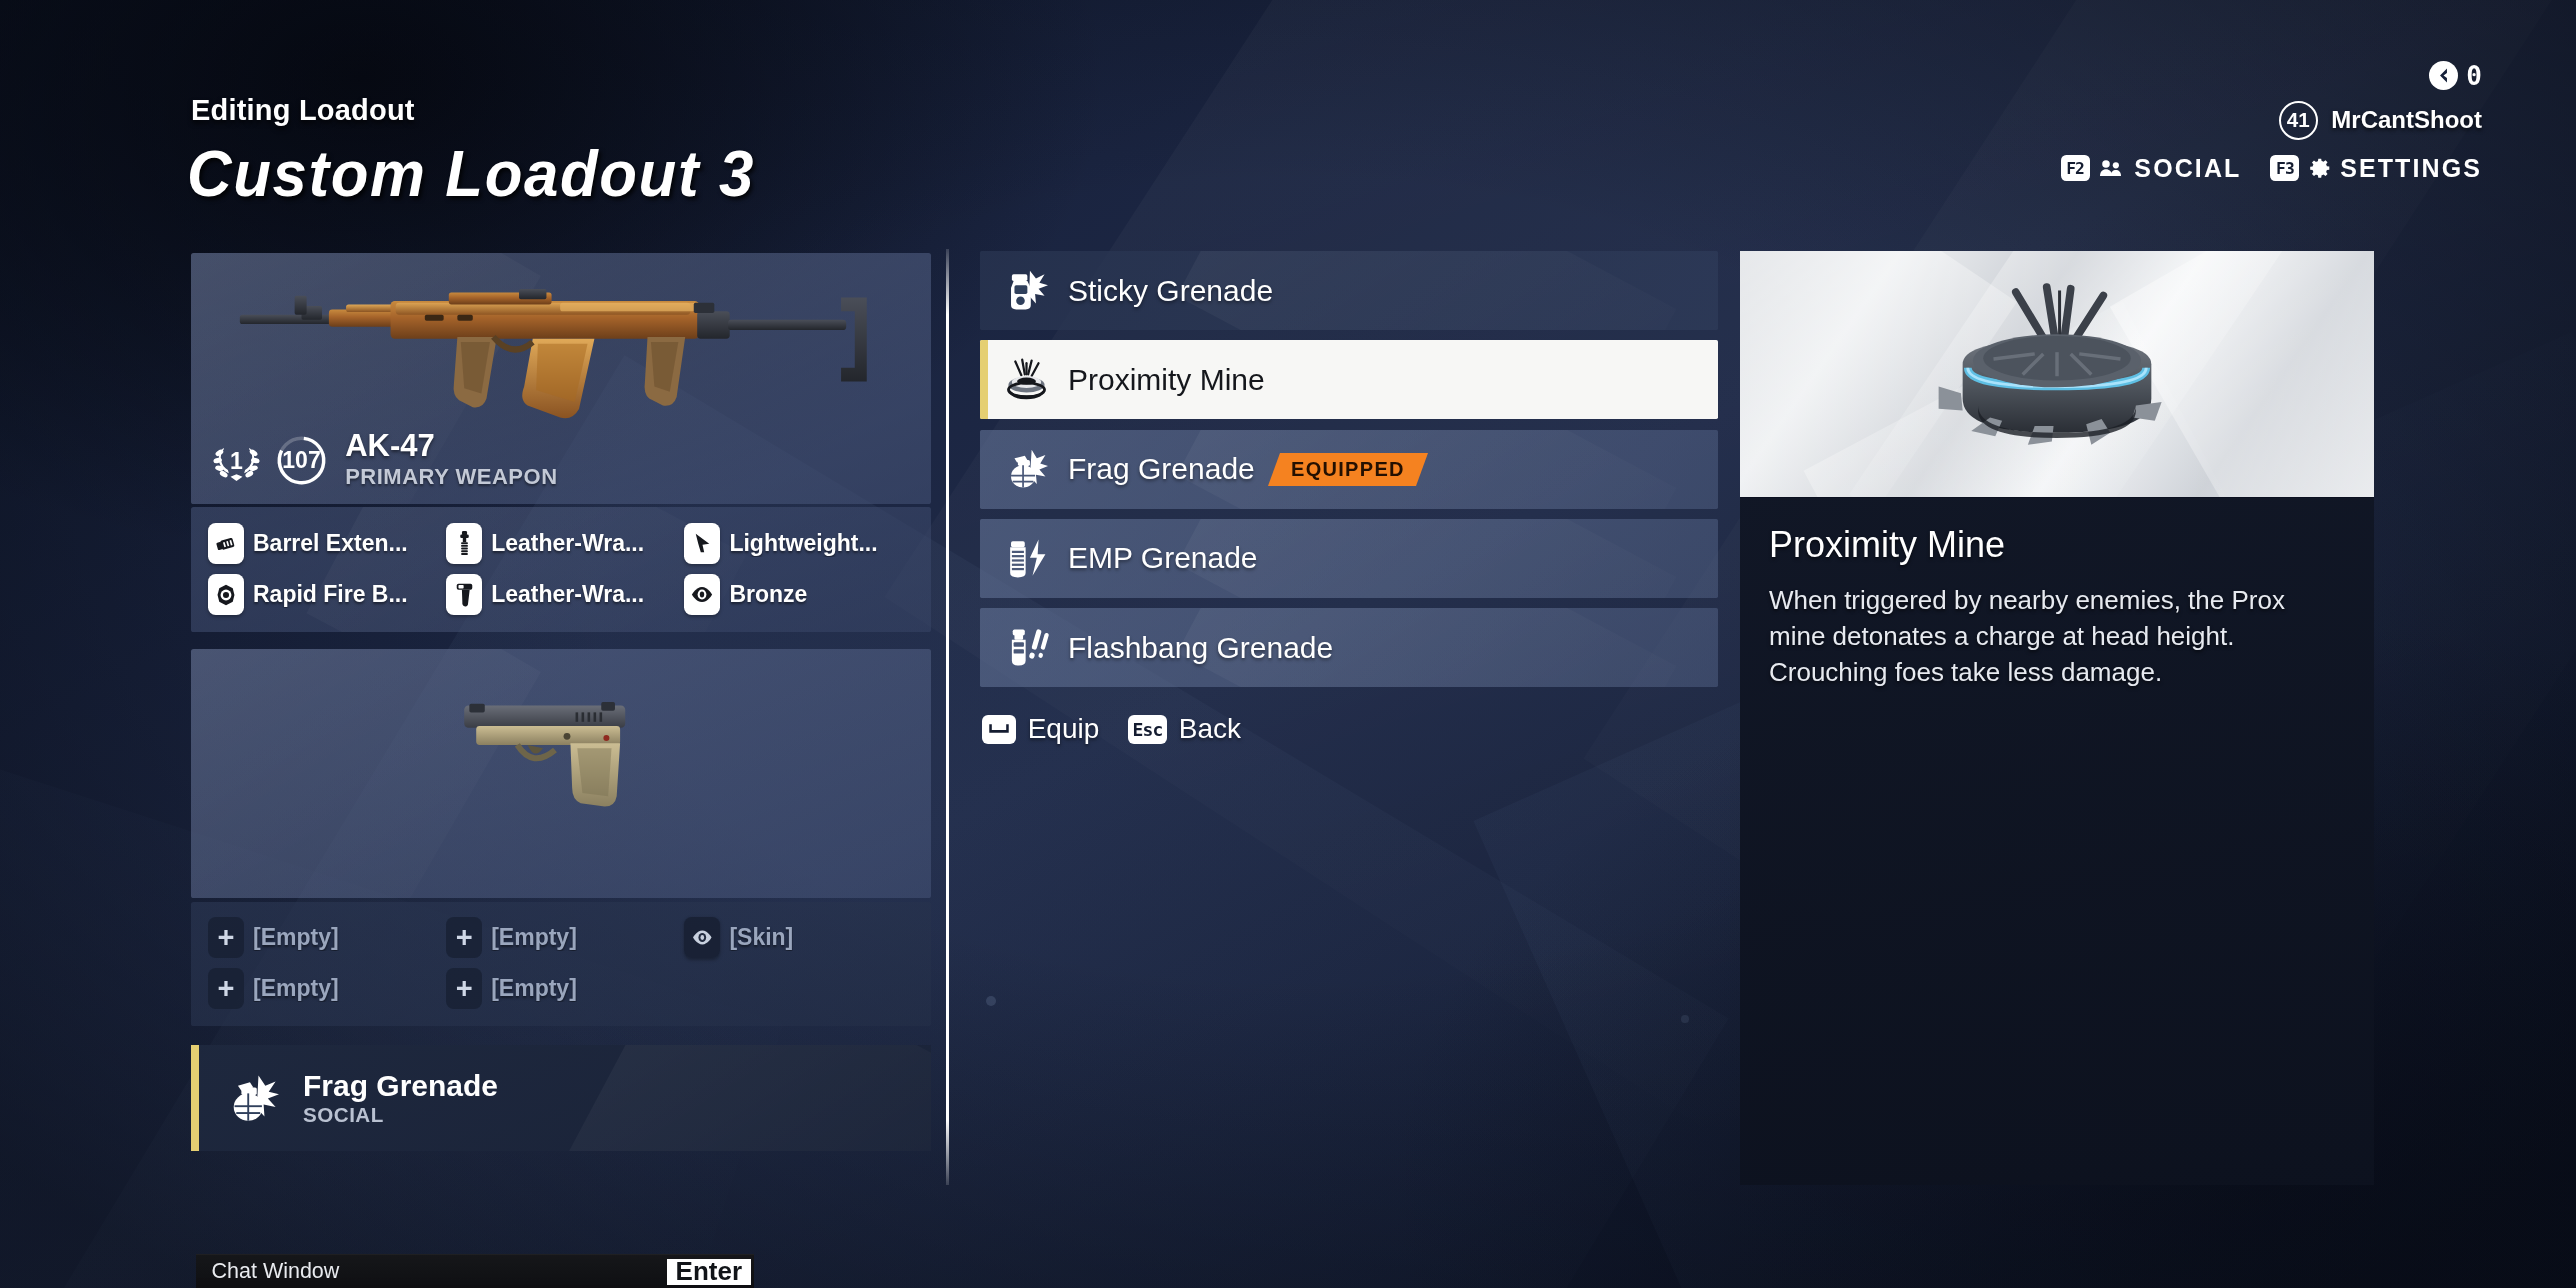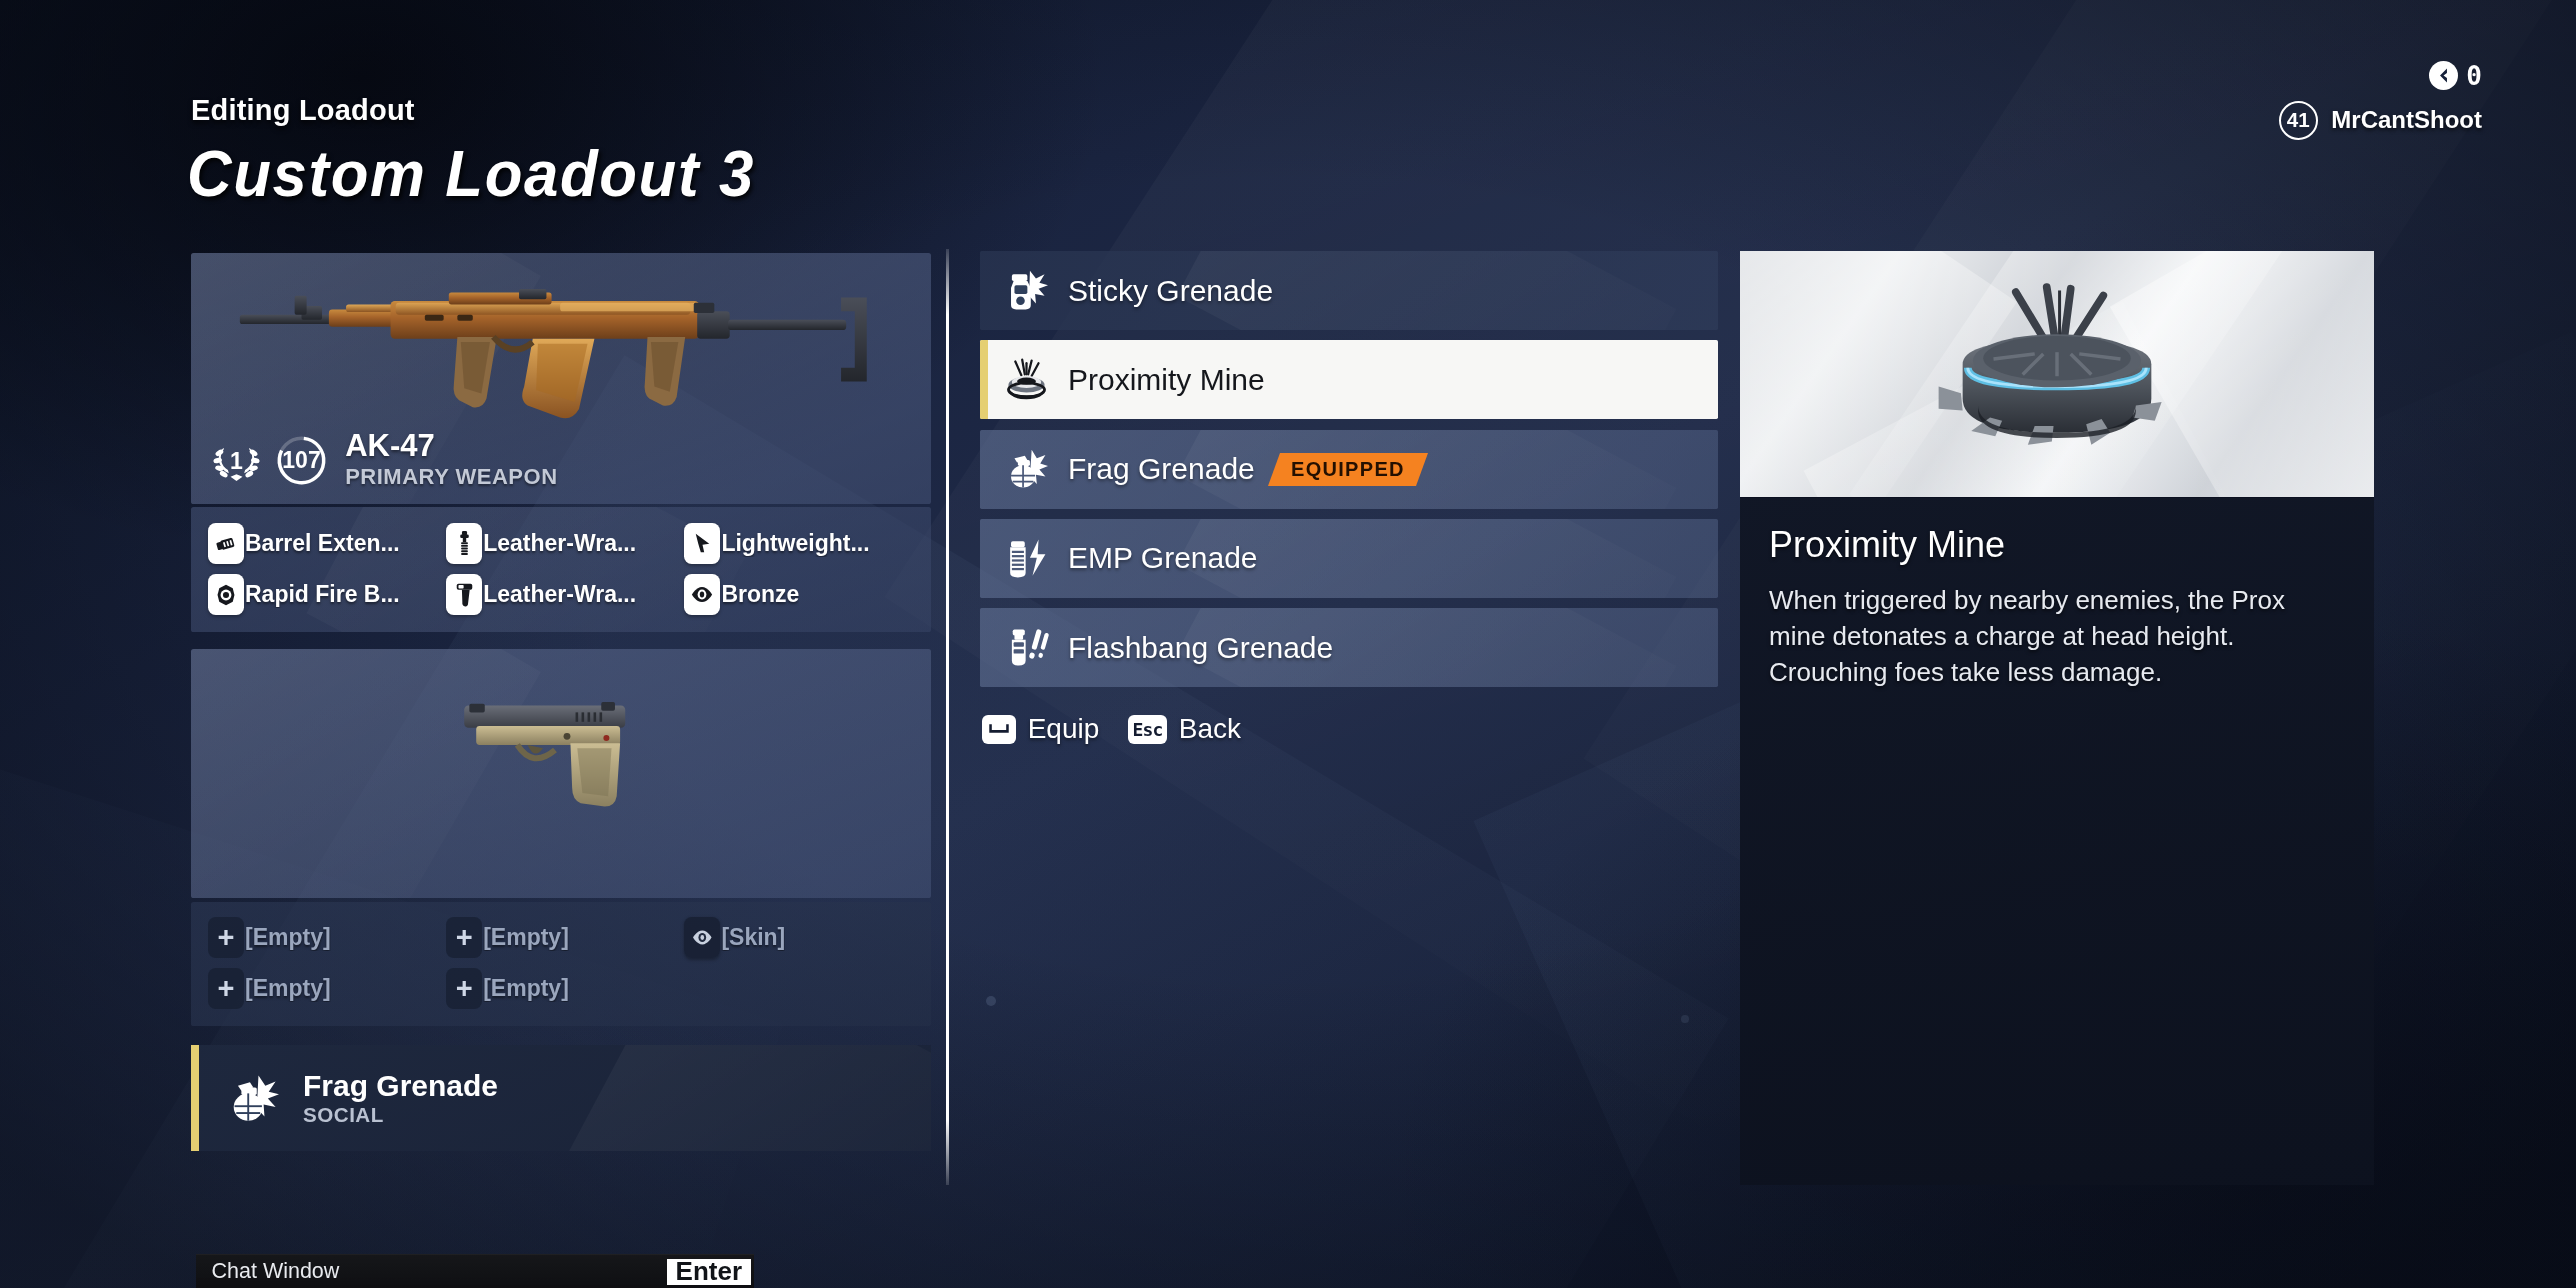--- a/index.html
+++ b/index.html
@@ -142,21 +142,21 @@
   }
   .attach-grid.empty-grid {
     background: linear-gradient(165deg, rgba(44,56,84,0.62), rgba(36,47,72,0.6));
   }
   .attach-grid .shine {
     position: absolute; left: 155px; top: -52px; width: 361px; height: 258px;
     transform: rotate(28deg);
     background: linear-gradient(120deg, rgba(255,255,255,0.045), rgba(255,255,255,0));
     pointer-events: none;
   }
-  .attach-item { position: relative; display: flex; align-items: center; gap: 1px; height: 41px; text-align: center; }
+  .attach-item { position: relative; display: flex; align-items: center; gap: 9px; height: 41px; text-align: center; }
   .att-icon {
     width: 36px; height: 41px; border-radius: 7.7px; background: #ffffff;
     display: flex; align-items: center; justify-content: center; flex: 0 0 auto;
     box-shadow: 0 1.7px 3.4px rgba(0,0,0,.3);
   }
   .att-icon.dim { background: rgba(22,30,48,0.78); }
   .att-label {
     font-size: 23px; font-weight: bold; color: #ffffff;
     white-space: nowrap; overflow: hidden;
     text-shadow: 0 1.7px 2.6px rgba(0,0,0,.5);
@@ -295,20 +295,44 @@
           </svg>
         </span>
         <span class="currency-amt">0</span>
       </div>
 
       <div class="player-row">
         <span class="level-badge">41</span>
         <span class="player-name">MrCantShoot</span>
       </div>
 
+      <div class="hotkey-row">
+        <div class="hotkey">
+          <span class="keycap">F2</span>
+          <span class="hk-glyph">
+            <svg width="26" height="20.6" viewBox="0 0 30 24" aria-hidden="true">
+              <circle cx="8" cy="7" r="4.4" fill="#fff"></circle>
+              <path d="M1 21 C1 15.5 4.3 13 8 13 C11.7 13 15 15.5 15 21 Z" fill="#fff"></path>
+              <circle cx="19.5" cy="8.5" r="3.6" fill="#fff"></circle>
+              <path d="M13.5 21 C13.5 16.2 16.3 14 19.5 14 C22.7 14 25.5 16.2 25.5 21 Z" fill="#fff"></path>
+            </svg>
+          </span>
+          <span class="hk-label">SOCIAL</span>
+        </div>
+        <div class="hotkey">
+          <span class="keycap">F3</span>
+          <span class="hk-glyph">
+            <svg width="22" height="22" viewBox="0 0 26 26" aria-hidden="true">
+              <path fill="#fff" d="M13 8.3a4.7 4.7 0 1 0 0 9.4 4.7 4.7 0 0 0 0-9.4zm0 7.1a2.4 2.4 0 1 1 0-4.8 2.4 2.4 0 0 1 0 4.8z"></path>
+              <path fill="#fff" d="M24 14.7v-3.4l-2.9-.5a8.6 8.6 0 0 0-.9-2.2l1.7-2.4-2.4-2.4-2.4 1.7c-.7-.4-1.4-.7-2.2-.9L14.4 2h-3.4l-.5 2.9c-.8.2-1.5.5-2.2.9L5.9 4.1 3.5 6.5l1.7 2.4c-.4.7-.7 1.4-.9 2.2L1.4 11.6v3.4l2.9.5c.2.8.5 1.5.9 2.2l-1.7 2.4 2.4 2.4 2.4-1.7c.7.4 1.4.7 2.2.9l.5 2.9h3.4l.5-2.9c.8-.2 1.5-.5 2.2-.9l2.4 1.7 2.4-2.4-1.7-2.4c.4-.7.7-1.4.9-2.2l2.9-.5z"></path>
+            </svg>
+          </span>
+          <span class="hk-label">SETTINGS</span>
+        </div>
+      </div>
     </div>
   </div>
 
   <div id="left-col">
 
     <div class="wpn-card primary">
       <div class="shine"></div>
       <div class="wpn-art">
         <svg width="740" height="185" viewBox="0 0 862 216" aria-hidden="true">
           <defs>

